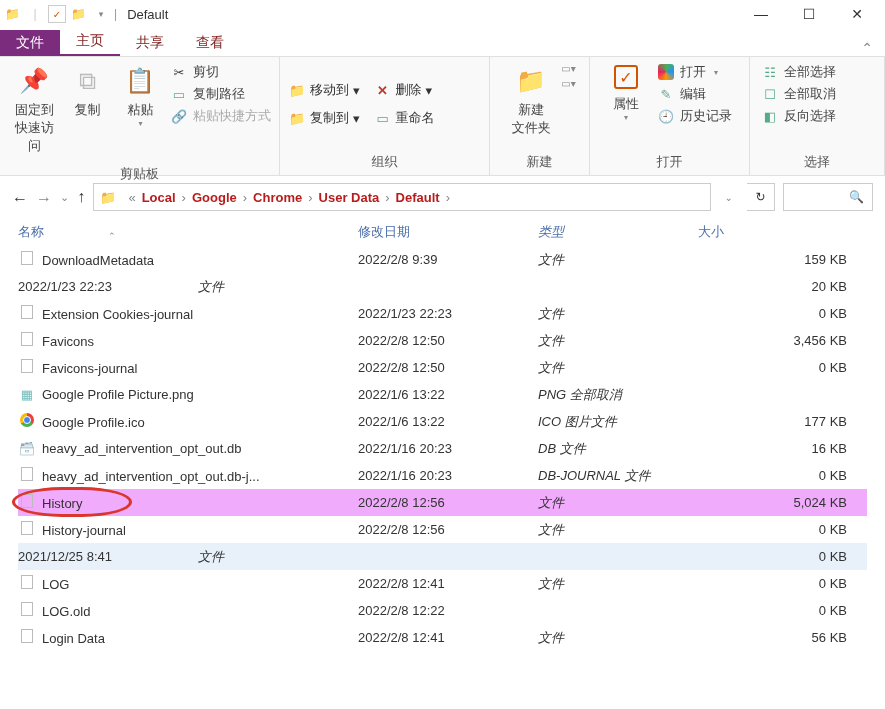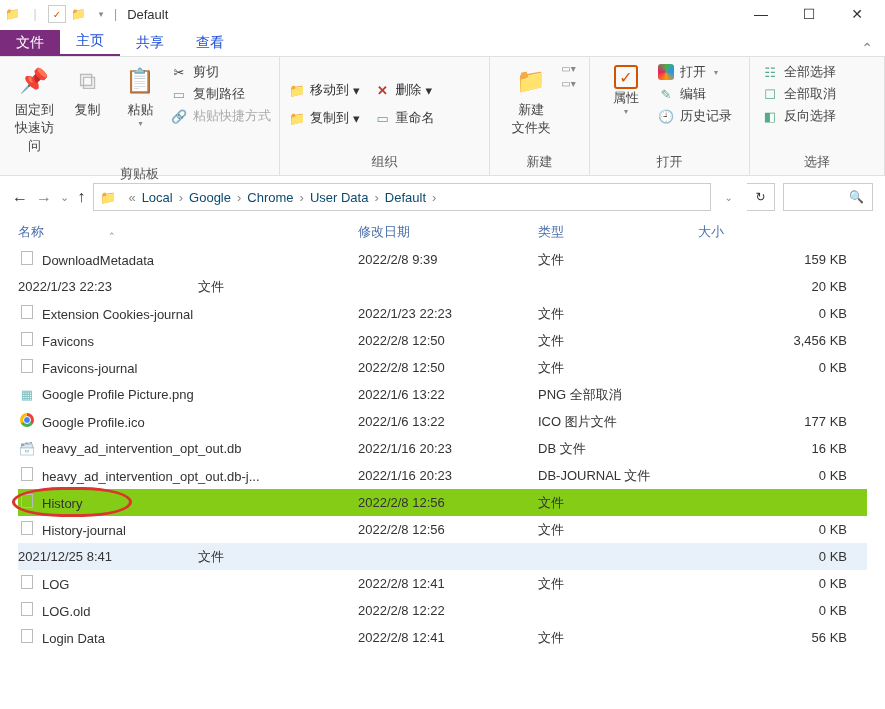--- a/index.html
+++ b/index.html
@@ -11,21 +11,21 @@
 .titlebar .qat span { width: 18px; height: 18px; display: inline-flex; align-items: center; justify-content: center; }
 .folder-ico { color: #f0c36d; }
 .check-ico { color: #d35400; border: 1px solid #ccc; font-size: 10px; padding: 0 1px; }
 .titlebar .sep { color: #999; margin: 0 4px; }
 .titlebar .title { font-size: 13px; margin-left: 6px; }
 .titlebar .winbtns { margin-left: auto; display: flex; gap: 24px; padding-right: 12px; }
 .titlebar .winbtns span { width: 24px; text-align: center; font-size: 14px; color: #333; }
 
 
 .ribbontabs { display: flex; height: 28px; align-items: flex-end; }
-.ribbontabs .tab { padding: 4px 16px; font-size: 14px; color: #1d4ed8; }
+.ribbontabs .tab { padding: 4px 16px; font-size: 14px; color: #7f1d1d; }
 .ribbontabs .tab.file { background: #7b2c7d; color: #fff; }
 .ribbontabs .tab.active { border-bottom: 2px solid #7b2c7d; }
 .ribbontabs .collapse { margin-left: auto; padding: 0 12px; color: #888; font-size: 14px; }
 
 
 .ribbon { display: flex; height: 120px; border-top: 1px solid #e0e0e0; border-bottom: 1px solid #e0e0e0; background: #f9f9f9; }
 .group { display: flex; flex-direction: column; border-right: 1px solid #e0e0e0; }
 .group-body { flex: 1; display: flex; align-items: flex-start; padding: 6px 8px; }
 .group-label { text-align: center; font-size: 13px; color: #555; padding: 2px 0 4px; }
 
@@ -43,45 +43,45 @@
 .midbtn { display: flex; align-items: center; gap: 4px; font-size: 13px; }
 .midbtn .mico { width: 18px; text-align: center; }
 .redx { color: #c0392b; font-weight: bold; }
 
 
 .addrrow { display: flex; align-items: center; height: 42px; padding: 0 12px; gap: 8px; }
 .navbtns { display: flex; gap: 8px; align-items: center; color: #888; font-size: 16px; }
 .navbtns span.active { color: #333; }
 .breadcrumb { flex: 1; display: flex; align-items: center; border: 1px solid #ccc; height: 28px; padding: 0 6px; font-size: 13px; }
 .breadcrumb .fico { color: #f0c36d; margin-right: 6px; }
-.breadcrumb .crumb { color: #0c4a6e; }
+.breadcrumb .crumb { color: #b91c1c; font-weight: bold; }
 .breadcrumb .chev { color: #888; margin: 0 6px; }
 .refreshbtn { width: 28px; height: 28px; border: 1px solid #ccc; border-left: none; display: flex; align-items: center; justify-content: center; }
 .addrdrop { color: #888; font-size: 10px; padding: 0 6px; }
 .searchbox { width: 90px; height: 28px; border: 1px solid #ccc; display: flex; align-items: center; justify-content: flex-end; padding: 0 8px; color: #888; }
 
 
 .listhead { display: flex; padding: 0 18px; height: 28px; align-items: center; font-size: 13px; color: #4a6ea9; }
 .listhead .col { display: flex; align-items: flex-end; gap: 4px; }
 .listhead .sortind { font-size: 9px; color: #888; }
 
 
 .filelist { padding: 0 18px; }
 .row { display: flex; align-items: center; height: 27px; font-size: 13px; color: #333; position: relative; }
-.row.sel { background: #84cc16; }
+.row.sel { background: #f0abfc; }
 .row.hilite { background: #e8f0fa; }
 .row .fico { width: 18px; margin-right: 6px; text-align: center; }
 .row .doc { color: #ccc; border: 1px solid #bbb; width: 12px; height: 14px; display: inline-block; }
 .row .ico-chrome { position: relative; width: 14px; height: 14px; border-radius: 50%; display: inline-block;
   background: conic-gradient(#ea4335 0 120deg, #4caf50 120deg 240deg, #fbbc05 240deg 360deg); }
 .row .ico-chrome::after { content:""; position:absolute; inset:3px; background:#4285f4; border-radius:50%; border:1px solid #fff; }
 
 .c-name { width: 340px; display: flex; align-items: flex-end; overflow: hidden; white-space: nowrap; }
 .c-date { width: 180px; }
-.c-type { width: 160px; }
+.c-type { width: 160px; font-style: italic; }
 .c-size { flex: 1; text-align: right; padding-right: 20px; }
 
 
 .redcircle { position: absolute; left: -6px; top: -2px; width: 120px; height: 30px;
   border: 3px solid #d9362e; border-radius: 50% / 60%; pointer-events: none; }
 
 .colorful { background: conic-gradient(#4caf50, #2196f3, #ff9800, #e91e63, #4caf50); width: 16px; height: 16px; border-radius: 3px; display: inline-block; }
 .checkbig { width: 24px; height: 24px; border: 2px solid #d35400; border-radius: 3px; display: inline-flex; align-items: center; justify-content: center; color: #d35400; font-size: 16px; }
 </style>
 </head>
@@ -189,21 +189,21 @@
         <span>▭▾</span>
       </div>
     </div>
     <div class="group-label">新建</div>
   </div>
 
   <div class="group" style="width:160px">
     <div class="group-body">
       <div class="bigbtn">
         <span class="checkbig">✓</span>
-        <span style="margin-top:0">属性</span>
+        <span style="margin-top:6px">属性</span>
         <span class="drop">▾</span>
       </div>
       <div class="smallbtns">
         <div class="smallbtn">
             <span class="colorful"></span>
             <span>打开</span>
             <span class="drop">▾</span>
           </div>
         <div class="smallbtn">
             <span class="sico" style="color:#6a9">✎</span>
@@ -361,20 +361,21 @@
       <div class="c-size">0 KB</div>
     </div>
     <div class="row sel">
       <div class="redcircle"></div>
       <div class="c-name">
         <span class="fico"><span class="doc"></span></span>
         <span>History</span>
       </div>
       <div class="c-date">2022/2/8 12:56</div>
       <div class="c-type">文件</div>
+      <div class="c-size">5,024 KB</div>
     </div>
     <div class="row">
       <div class="c-name">
         <span class="fico"><span class="doc"></span></span>
         <span>History-journal</span>
       </div>
       <div class="c-date">2022/2/8 12:56</div>
       <div class="c-type">文件</div>
       <div class="c-size">0 KB</div>
     </div>

